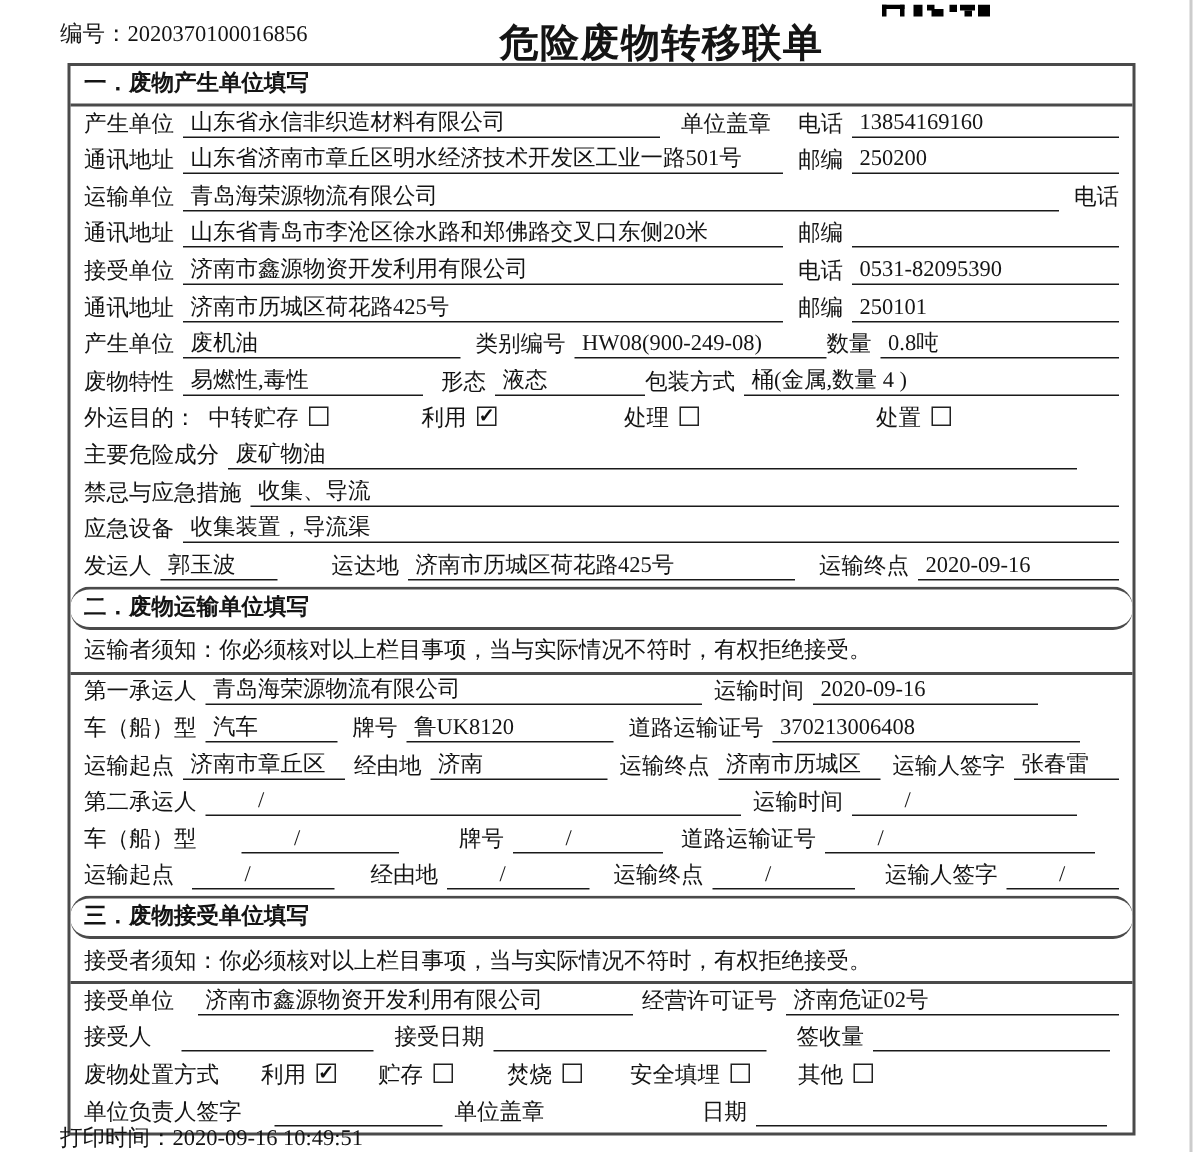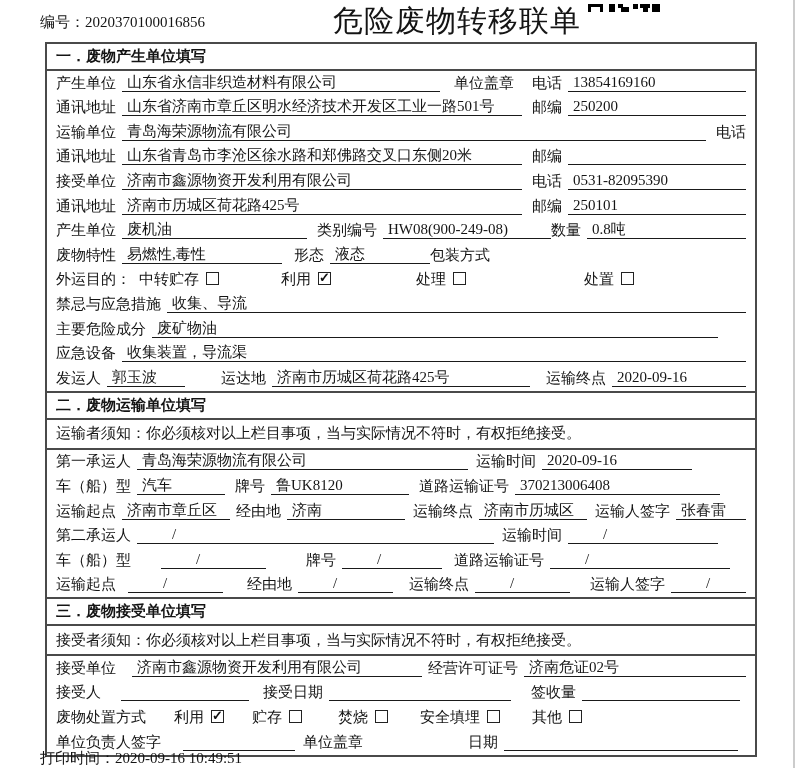--- a/index.html
+++ b/index.html
@@ -4,27 +4,27 @@
 <style>
   html,body{margin:0;padding:0;background:#fff;}
   .sheet{
     position:relative;width:796px;height:768px;background:#ffffff;
     font-family:"Liberation Serif","DejaVu Serif",serif;
     color:#141414;font-size:15px;overflow:hidden;
   }
   .edge-line{position:absolute;right:1px;top:0;width:2px;height:100%;background:#cccccc;}
   .qr{position:absolute;left:588px;top:0;width:72px;height:9px;}
   .serial{position:absolute;left:40px;top:13px;white-space:nowrap;}
-  .doc-title{position:absolute;left:333px;top:1px;font-size:30px;font-weight:normal;letter-spacing:1px;white-space:nowrap;}
+  .doc-title{position:absolute;left:333px;top:11px;font-size:26px;font-weight:bold;letter-spacing:1px;white-space:nowrap;}
   .form-table{
     position:absolute;left:45px;top:42px;width:712px;box-sizing:border-box;
     border:2px solid #4a4a4a;background:#fff;
   }
   .sec-h{height:25px;line-height:25px;font-weight:bold;font-size:15px;padding-left:9px;border-bottom:2px solid #4a4a4a;}
-  .sec-h.mid{border-top:2px solid #4a4a4a;}
+  .sec-h.mid{border-top:2px solid #4a4a4a;border-radius:13px;}
   .note{height:28px;display:flex;align-items:center;padding-left:9px;border-bottom:2px solid #4a4a4a;}
   .row{display:flex;align-items:flex-end;height:24.6px;padding:0 9px 4px 9px;box-sizing:border-box;line-height:17px;}
   .lb{flex:none;white-space:nowrap;}
   .fl{border-bottom:1px solid #1a1a1a;padding:0 5px 0 5px;margin-left:6px;white-space:nowrap;overflow:hidden;box-sizing:border-box;flex:none;}
   .grow{flex:1 1 auto;}
   .sp{flex:1 1 auto;}
   .slash{padding-left:35px;}
   .opt{white-space:nowrap;}
   .cb{display:inline-block;width:11px;height:11px;border:1.2px solid #222;margin-left:7px;position:relative;vertical-align:-1px;background:#fff;}
   .cb.checked::after{content:"✓";position:absolute;left:0;top:-4px;font-size:13px;font-weight:bold;color:#111;}
@@ -111,38 +111,39 @@
       <span class="lb" style="margin-left:0">数量</span>
       <span class="fl grow">0.8吨</span>
     </div>
 
     <div class="row">
       <span class="lb">废物特性</span>
       <span class="fl" style="width:160px">易燃性,毒性</span>
       <span class="lb" style="margin-left:12px">形态</span>
       <span class="fl" style="width:100px">液态</span>
       <span class="lb" style="">包装方式</span>
+      <span class="fl grow">桶(金属,数量 4 )</span>
     </div>
 
     <div class="row">
       <span class="lb">外运目的：</span>
       <span class="opt" style="margin-left:8px"><span>中转贮存</span><span class="cb"></span></span>
       <span class="opt" style="margin-left:62px"><span>利用</span><span class="cb checked"></span></span>
       <span class="opt" style="margin-left:85px"><span>处理</span><span class="cb"></span></span>
       <span class="opt" style="margin-left:118px"><span>处置</span><span class="cb"></span></span>
     </div>
 
     <div class="row">
+      <span class="lb">主要危险成分</span>
+      <span class="fl grow" style="margin-right:28px">废矿物油</span>
+    </div>
+
+    <div class="row">
       <span class="lb">禁忌与应急措施</span>
       <span class="fl grow">收集、导流</span>
-    </div>
-
-    <div class="row">
-      <span class="lb">主要危险成分</span>
-      <span class="fl grow" style="margin-right:28px">废矿物油</span>
     </div>
 
     <div class="row">
       <span class="lb">应急设备</span>
       <span class="fl grow">收集装置，导流渠</span>
     </div>
 
     <div class="row">
       <span class="lb">发运人</span>
       <span class="fl" style="width:78px">郭玉波</span>

